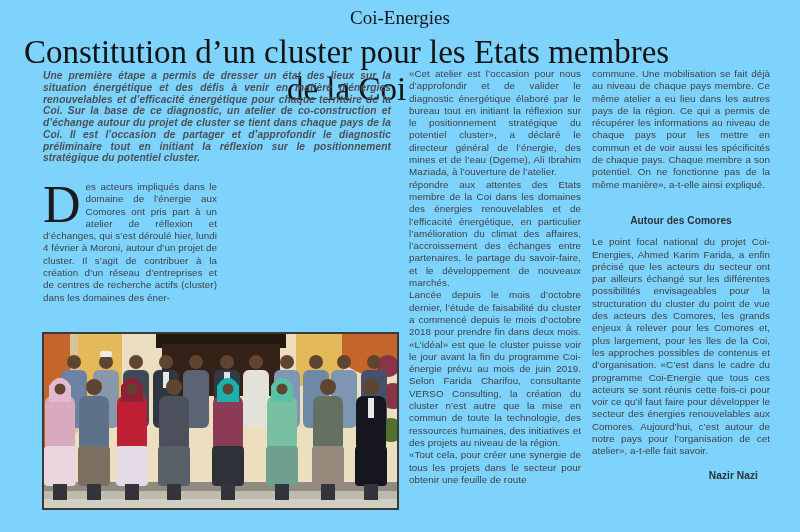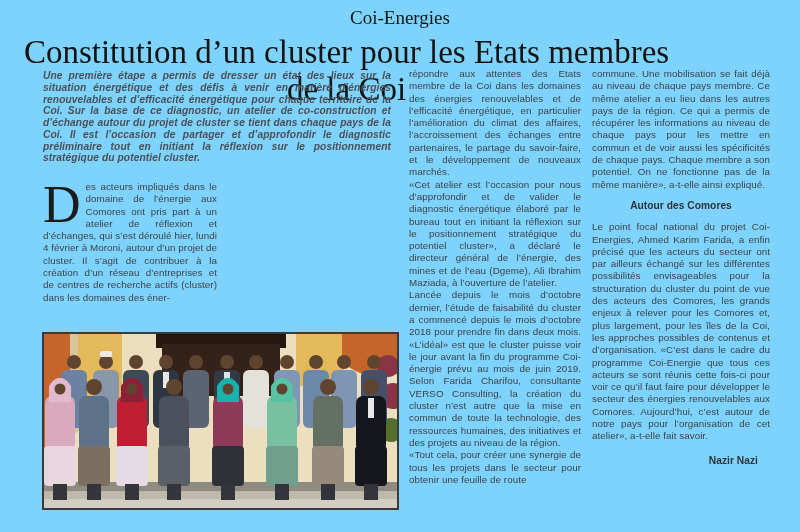--- a/index.html
+++ b/index.html
@@ -15,21 +15,21 @@
   .col{position:absolute;font-size:9.8px;line-height:12.3px;text-align:justify;
        color:#3e4248;letter-spacing:0.05px;}
   .col p{margin:0;}
   .col1{left:43px;top:181px;width:174px;height:152px;overflow:hidden;}
   .col2{left:228px;top:181px;width:170px;height:152px;overflow:hidden;}
   .col3{left:409px;top:68px;width:172px;height:444px;overflow:hidden;}
   .col4{left:592px;top:68px;width:178px;height:444px;overflow:hidden;}
   .dropcap{float:left;font-family:"Liberation Serif",serif;font-size:52px;line-height:41px;
            padding:3px 5px 0 0;color:#1b1b1b;}
   .it{}
-  .subhead{margin:9px 0 9px 0;text-align:center;font-weight:bold;font-size:10.2px;color:#2d3138;}
+  .subhead{margin:24px 0 9px 0;text-align:center;font-weight:bold;font-size:10.2px;color:#2d3138;}
   .byline{margin-top:12px;padding-right:12px;text-align:right;font-weight:bold;font-size:10.2px;color:#2d3138;}
   .photo-frame{position:absolute;left:42px;top:332px;width:357px;height:178px;
                border:2px solid #3a3a3a;box-sizing:border-box;background:#ecdfc0;}
   .photo-frame svg{display:block;width:100%;height:100%;}
 </style>
 </head>
 <body>
 
 <div class="page">
 
@@ -122,22 +122,22 @@
         <circle cx="284" cy="53" r="8" fill="#5f4430"></circle>
         <rect x="312" y="62" width="30" height="56" rx="7" fill="#15161e"></rect>
         <rect x="311" y="112" width="32" height="40" rx="4" fill="#15161e"></rect>
         <rect x="320" y="150" width="14" height="16" fill="#33343c"></rect>
         <circle cx="327" cy="53" r="8" fill="#5f4430"></circle>
         <rect x="324" y="64" width="6" height="20" fill="#e8e8e8"></rect>
       </svg>
   </div>
 
   <div class="col col3">
+    <p><span class="it">«Cet atelier est l’occasion pour nous d’approfondir et de valider le diagnostic énergétique élaboré par le bureau tout en initiant la réflexion sur le positionnement stratégique du potentiel cluster»,</span><span> a déclaré le directeur général de l’énergie, des mines et de l’eau (Dgeme), Ali Ibrahim Maziada, à l’ouverture de l’atelier.</span></p>
     <p>répondre aux attentes des Etats membre de la Coi dans les domaines des énergies renouvelables et de l’efficacité énergétique, en particulier l’amélioration du climat des affaires, l’accroissement des échanges entre partenaires, le partage du savoir-faire, et le développement de nouveaux marchés.</p>
-    <p><span class="it">«Cet atelier est l’occasion pour nous d’approfondir et de valider le diagnostic énergétique élaboré par le bureau tout en initiant la réflexion sur le positionnement stratégique du potentiel cluster»,</span><span> a déclaré le directeur général de l’énergie, des mines et de l’eau (Dgeme), Ali Ibrahim Maziada, à l’ouverture de l’atelier.</span></p>
     <p><span>Lancée depuis le mois d’octobre dernier, l’étude de faisabilité du cluster a commencé depuis le mois d’octobre 2018 pour prendre fin dans deux mois. </span><span class="it">«L’idéal»</span><span> est que le cluster puisse voir le jour avant la fin du programme Coi-énergie prévu au mois de juin 2019. Selon Farida Charifou, consultante VERSO Consulting, la création du cluster n’est autre que la mise en commun de toute la technologie, des ressources humaines, des initiatives et des projets au niveau de la région.</span></p>
     <p class="it">«Tout cela, pour créer une synergie de tous les projets dans le secteur pour obtenir une feuille de route</p>
   </div>
 
   <div class="col col4">
     <p><span class="it">commune. Une mobilisation se fait déjà au niveau de chaque pays membre. Ce même atelier a eu lieu dans les autres pays de la région. Ce qui a permis de récupérer les informations au niveau de chaque pays pour les mettre en commun et de voir aussi les spécificités de chaque pays. Chaque membre a son potentiel. On ne fonctionne pas de la même manière»,</span><span> a-t-elle ainsi expliqué.</span></p>
     <h3 class="subhead">Autour des Comores</h3>
     <p><span>Le point focal national du projet Coi-Energies, Ahmed Karim Farida, a enfin précisé que les acteurs du secteur ont par ailleurs échangé sur les différentes possibilités envisageables pour la structuration du cluster du point de vue des acteurs des Comores, les grands enjeux à relever pour les Comores et, plus largement, pour les îles de la Coi, les approches possibles de contenus et d’organisation. </span><span class="it">«C’est dans le cadre du programme Coi-Energie que tous ces acteurs se sont réunis cette fois-ci pour voir ce qu’il faut faire pour développer le secteur des énergies renouvelables aux Comores. Aujourd’hui, c’est autour de notre pays pour l’organisation de cet atelier»,</span><span> a-t-elle fait savoir.</span></p>
     <div class="byline">Nazir Nazi</div>
   </div>

